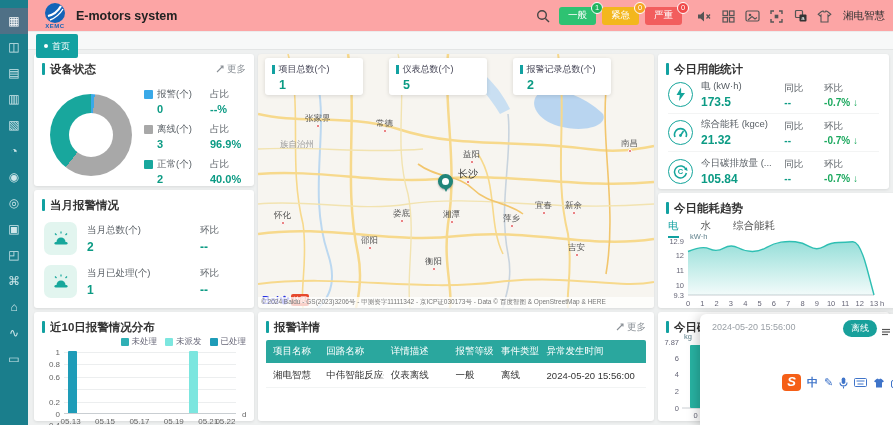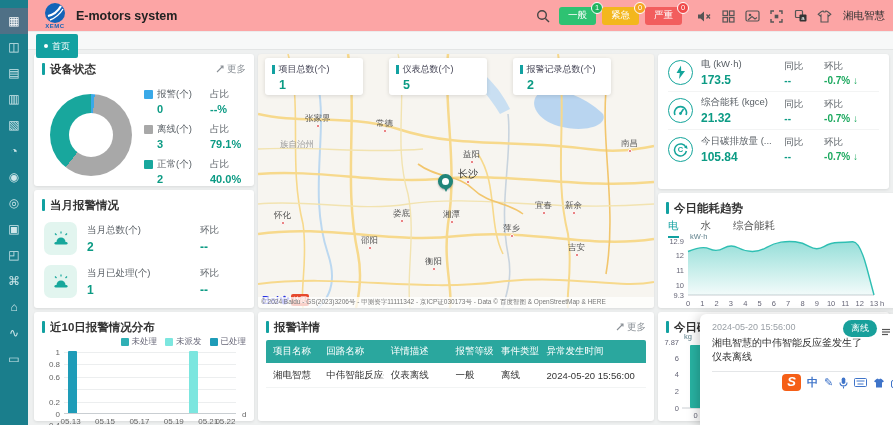--- a/index.html
+++ b/index.html
@@ -256,21 +256,21 @@
           </div>
         </div>
         <div class="dl-row">
           <div class="dl-line1">
             <span class="sq" style="background: rgb(168, 168, 168);"></span>
             <span>离线(个)</span>
             <span class="rl">占比</span>
           </div>
           <div class="dl-line2">
             <span class="v">3</span>
-            <span class="r">79.1%</span>
+            <span class="r">96.9%</span>
           </div>
         </div>
         <div class="dl-row">
           <div class="dl-line1">
             <span class="sq" style="background: rgb(24, 167, 157);"></span>
             <span>正常(个)</span>
             <span class="rl">占比</span>
           </div>
           <div class="dl-line2">
             <span class="v">2</span>
@@ -422,21 +422,21 @@
           <span class="cd"></span>
         </div>
         <div class="city" style="left: 135px; top: 155px;">
           <span>娄底</span>
           <span class="cd"></span>
         </div>
         <div class="city" style="left: 185px; top: 156px;">
           <span>湘潭</span>
           <span class="cd"></span>
         </div>
-        <div class="city" style="left: 245px; top: 160px; margin-top: 10px;">
+        <div class="city" style="left: 245px; top: 160px;">
           <span>萍乡</span>
           <span class="cd"></span>
         </div>
         <div class="city" style="left: 277px; top: 147px;">
           <span>宜春</span>
           <span class="cd"></span>
         </div>
         <div class="city" style="left: 307px; top: 147px;">
           <span>新余</span>
           <span class="cd"></span>
@@ -516,20 +516,24 @@
           <div class="at-c" style="width: 17%;">中伟智能反应釜</div>
           <div class="at-c" style="width: 17%;">仪表离线</div>
           <div class="at-c" style="width: 12%;">一般</div>
           <div class="at-c" style="width: 12%;">离线</div>
           <div class="at-c" style="width: 28%;">2024-05-20 15:56:00</div>
         </div>
       </div>
   </div>
 
   <div class="panel" style="left:658px;top:54px;width:231px;height:135px;">
+    <div class="p-title">
+      <span class="bar"></span>
+      <span class="txt">今日用能统计</span>
+    </div>
     <div id="energy-rows">
         <div class="e-row">
           <div class="e-icon">
             <svg width="13" height="15" viewBox="0 0 13 15">
               <polygon points="7,0.5 2.5,8 5.8,8 5,14 11,6 7.2,6" fill="#14a59b"></polygon>
             </svg>
           </div>
           <div class="e-main">
             <div class="e-lab">电 (kW·h)</div>
             <div class="e-val">173.5</div>
@@ -653,21 +657,20 @@
   </div>
 
   <div id="popup" class="abs">
     <div id="popup-time">2024-05-20 15:56:00</div>
     <div id="popup-badge">离线</div>
     <div id="popup-lines"><svg width="10" height="10" viewBox="0 0 10 10">
           <line x1="1" y1="2.5" x2="9" y2="2.5" stroke="#555" stroke-width="1.2"></line>
           <line x1="1" y1="5" x2="9" y2="5" stroke="#555" stroke-width="1.2"></line>
           <line x1="1" y1="7.5" x2="7" y2="7.5" stroke="#555" stroke-width="1.2"></line>
         </svg></div>
-    <div id="popup-msg">湘电智慧的中伟智能反应釜发生了仪表离线</div>
     <div id="ime-bar">
       <span id="sogou-logo">S</span>
       <span class="ime-ic" style="font-weight:bold;">中</span>
       <span class="ime-ic">✎</span>
       <span class="ime-ic">
           <svg width="9" height="12" viewBox="0 0 9 12">
             <rect x="2.7" y="0.5" width="3.6" height="6.5" rx="1.8" fill="#3f74c9"></rect>
             <path d="M1 5.5 C1 10 8 10 8 5.5" stroke="#3f74c9" stroke-width="1.1" fill="none"></path>
             <line x1="4.5" y1="9.5" x2="4.5" y2="11.5" stroke="#3f74c9" stroke-width="1.1"></line>
           </svg>

